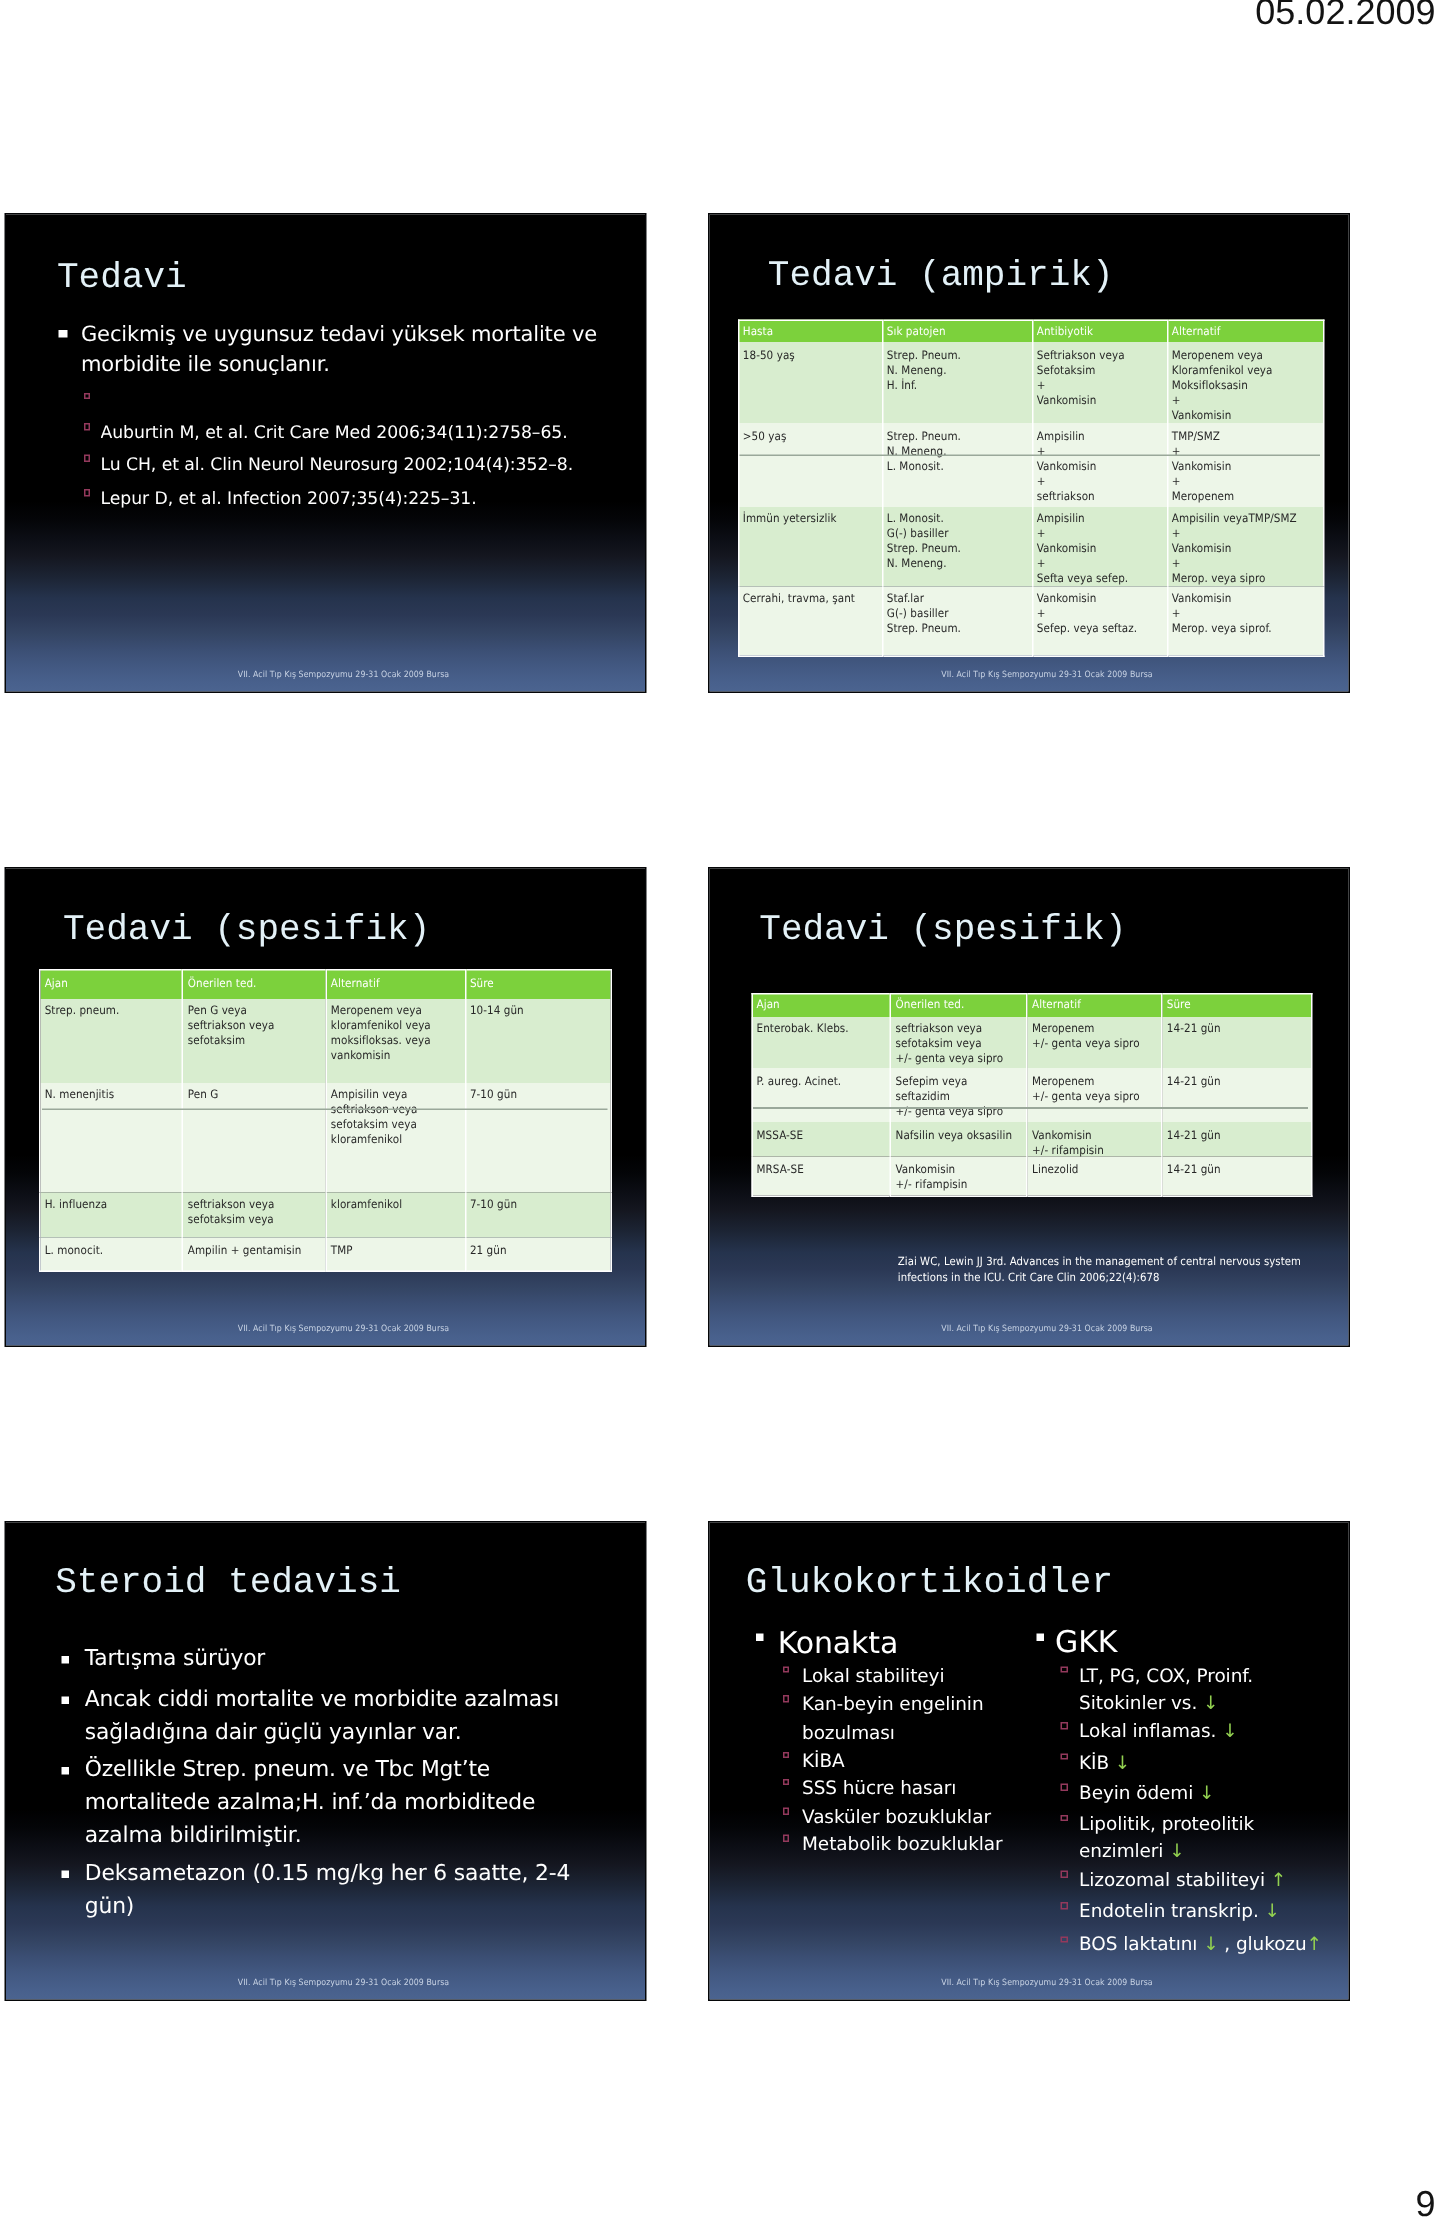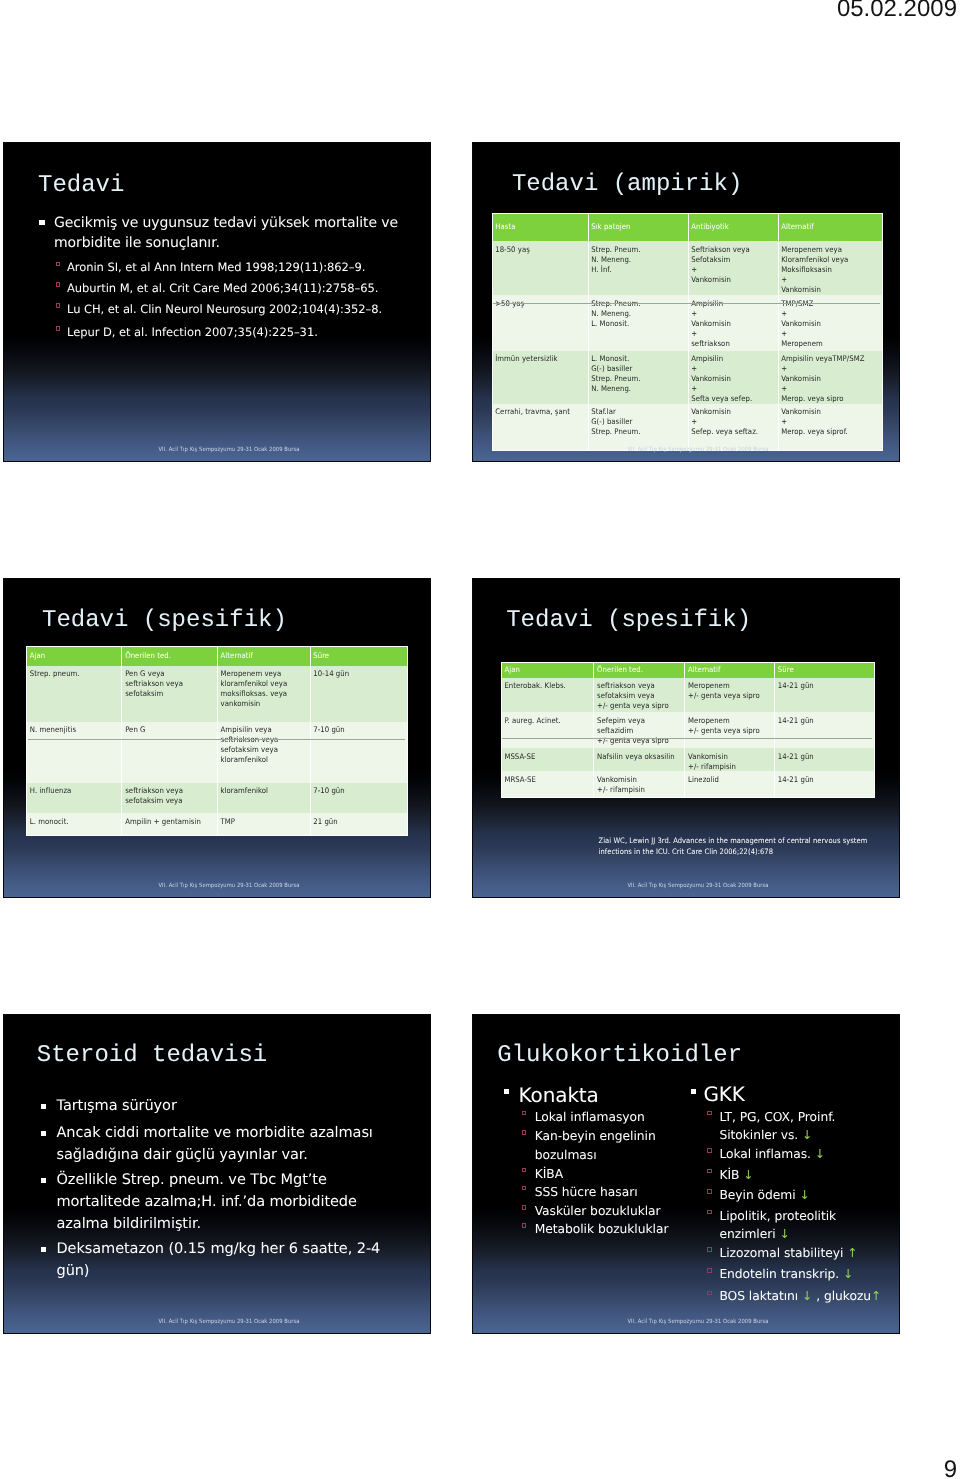--- a/index.html
+++ b/index.html
@@ -36,40 +36,39 @@
 <body>
 
 <div class="page">
   <div class="hdr-date">05.02.2009</div>
   <div class="pageno">9</div>
   <div class="slide" style="left:3px;top:142px">
     <div class="stitle" style="left:34px;top:28.7px">Tedavi</div>
       <div class="mk1" style="left:35.4px;top:76.8px"></div>
       <div class="bl b1" style="left:50px;top:69.5px;width:345px">Gecikmiş ve uygunsuz tedavi yüksek mortalite ve morbidite ile sonuçlanır.</div>
       <div class="mk2" style="left:51.8px;top:118.5px"></div>
-      <div class="bl b2" style="left:63px;top:114px;width:352px">Aronin SI, et al Ann Intern Med 1998;129(11):862–9.</div>
       <div class="mk2" style="left:51.8px;top:139.0px"></div>
       <div class="bl b2" style="left:63px;top:134.5px;width:352px">Auburtin M, et al. Crit Care Med 2006;34(11):2758–65.</div>
       <div class="mk2" style="left:51.8px;top:160.0px"></div>
       <div class="bl b2" style="left:63px;top:155.5px;width:352px">Lu CH, et al. Clin Neurol Neurosurg 2002;104(4):352–8.</div>
       <div class="mk2" style="left:51.8px;top:183.0px"></div>
       <div class="bl b2" style="left:63px;top:178.5px;width:352px">Lepur D, et al. Infection 2007;35(4):225–31.</div>
     <div class="sfoot" style="bottom:8px;padding-left:24px">VII. Acil Tıp Kış Sempozyumu 29-31 Ocak 2009 Bursa</div>
   </div>
   <div class="slide" style="left:472px;top:142px">
     <div class="stitle" style="left:38.9px;top:28px">Tedavi (ampirik)</div>
       <table class="tb" style="left:18.5px;top:69.7px;width:390px">
         <colgroup>
           <col style="width:96px">
           <col style="width:100px">
           <col style="width:90px">
           <col style="width:104px">
         </colgroup>
         <thead>
-          <tr style="height:28px">
+          <tr style="height:15.0px">
             <th>Hasta</th>
             <th>Sık patojen</th>
             <th>Antibiyotik</th>
             <th>Alternatif</th>
           </tr>
         </thead>
         <tbody>
           <tr class="dark" style="height:54.2px;">
             <td>
               <div>18-50 yaş</div>
@@ -197,21 +196,21 @@
             <td>
               <div>Meropenem veya</div>
               <div>kloramfenikol veya</div>
               <div>moksifloksas. veya</div>
               <div>vankomisin</div>
             </td>
             <td>
               <div>10-14 gün</div>
             </td>
           </tr>
-          <tr class="light" style="height:61px;border-radius:17px;">
+          <tr class="light" style="height:73px;border-radius:17px;">
             <td>
               <div>N. menenjitis</div>
             </td>
             <td>
               <div>Pen G</div>
             </td>
             <td>
               <div>Ampisilin veya</div>
               <div>seftriakson veya</div>
               <div>sefotaksim veya</div>
@@ -356,21 +355,21 @@
       <div class="bl b1s" style="left:52.5px;top:153.5px;width:330px">Özellikle Strep. pneum. ve Tbc Mgt’te mortalitede azalma;H. inf.’da morbiditede azalma bildirilmiştir.</div>
       <div class="mk1" style="left:37.1px;top:231.8px"></div>
       <div class="bl b1s" style="left:52.5px;top:222.5px;width:330px">Deksametazon (0.15 mg/kg her 6 saatte, 2-4 gün)</div>
     <div class="sfoot" style="bottom:8px;padding-left:24px">VII. Acil Tıp Kış Sempozyumu 29-31 Ocak 2009 Bursa</div>
   </div>
   <div class="slide" style="left:472px;top:1014px">
     <div class="stitle" style="left:24.2px;top:26.7px">Glukokortikoidler</div>
       <div class="mk1" style="left:30.6px;top:74.2px"></div>
       <div class="bl b1g" style="left:45.5px;top:70.7px;width:152px">Konakta</div>
       <div class="mk2" style="left:48.5px;top:95.7px"></div>
-      <div class="bl b2g" style="left:61.7px;top:92.5px;width:152px"><span>Lokal inflamasyon</span></div>
+      <div class="bl b2g" style="left:61.7px;top:92.5px;width:152px"><span>Lokal stabiliteyi</span></div>
       <div class="mk2" style="left:48.5px;top:115.2px"></div>
       <div class="bl b2g" style="left:61.7px;top:112.0px;width:152px"><span>Kan-beyin engelinin bozulması</span></div>
       <div class="mk2" style="left:48.5px;top:152.7px"></div>
       <div class="bl b2g" style="left:61.7px;top:149.5px;width:152px"><span>KİBA</span></div>
       <div class="mk2" style="left:48.5px;top:170.7px"></div>
       <div class="bl b2g" style="left:61.7px;top:167.5px;width:152px"><span>SSS hücre hasarı</span></div>
       <div class="mk2" style="left:48.5px;top:190.2px"></div>
       <div class="bl b2g" style="left:61.7px;top:187.0px;width:152px"><span>Vasküler bozukluklar</span></div>
       <div class="mk2" style="left:48.5px;top:208.2px"></div>
       <div class="bl b2g" style="left:61.7px;top:205.0px;width:152px"><span>Metabolik bozukluklar</span></div>

